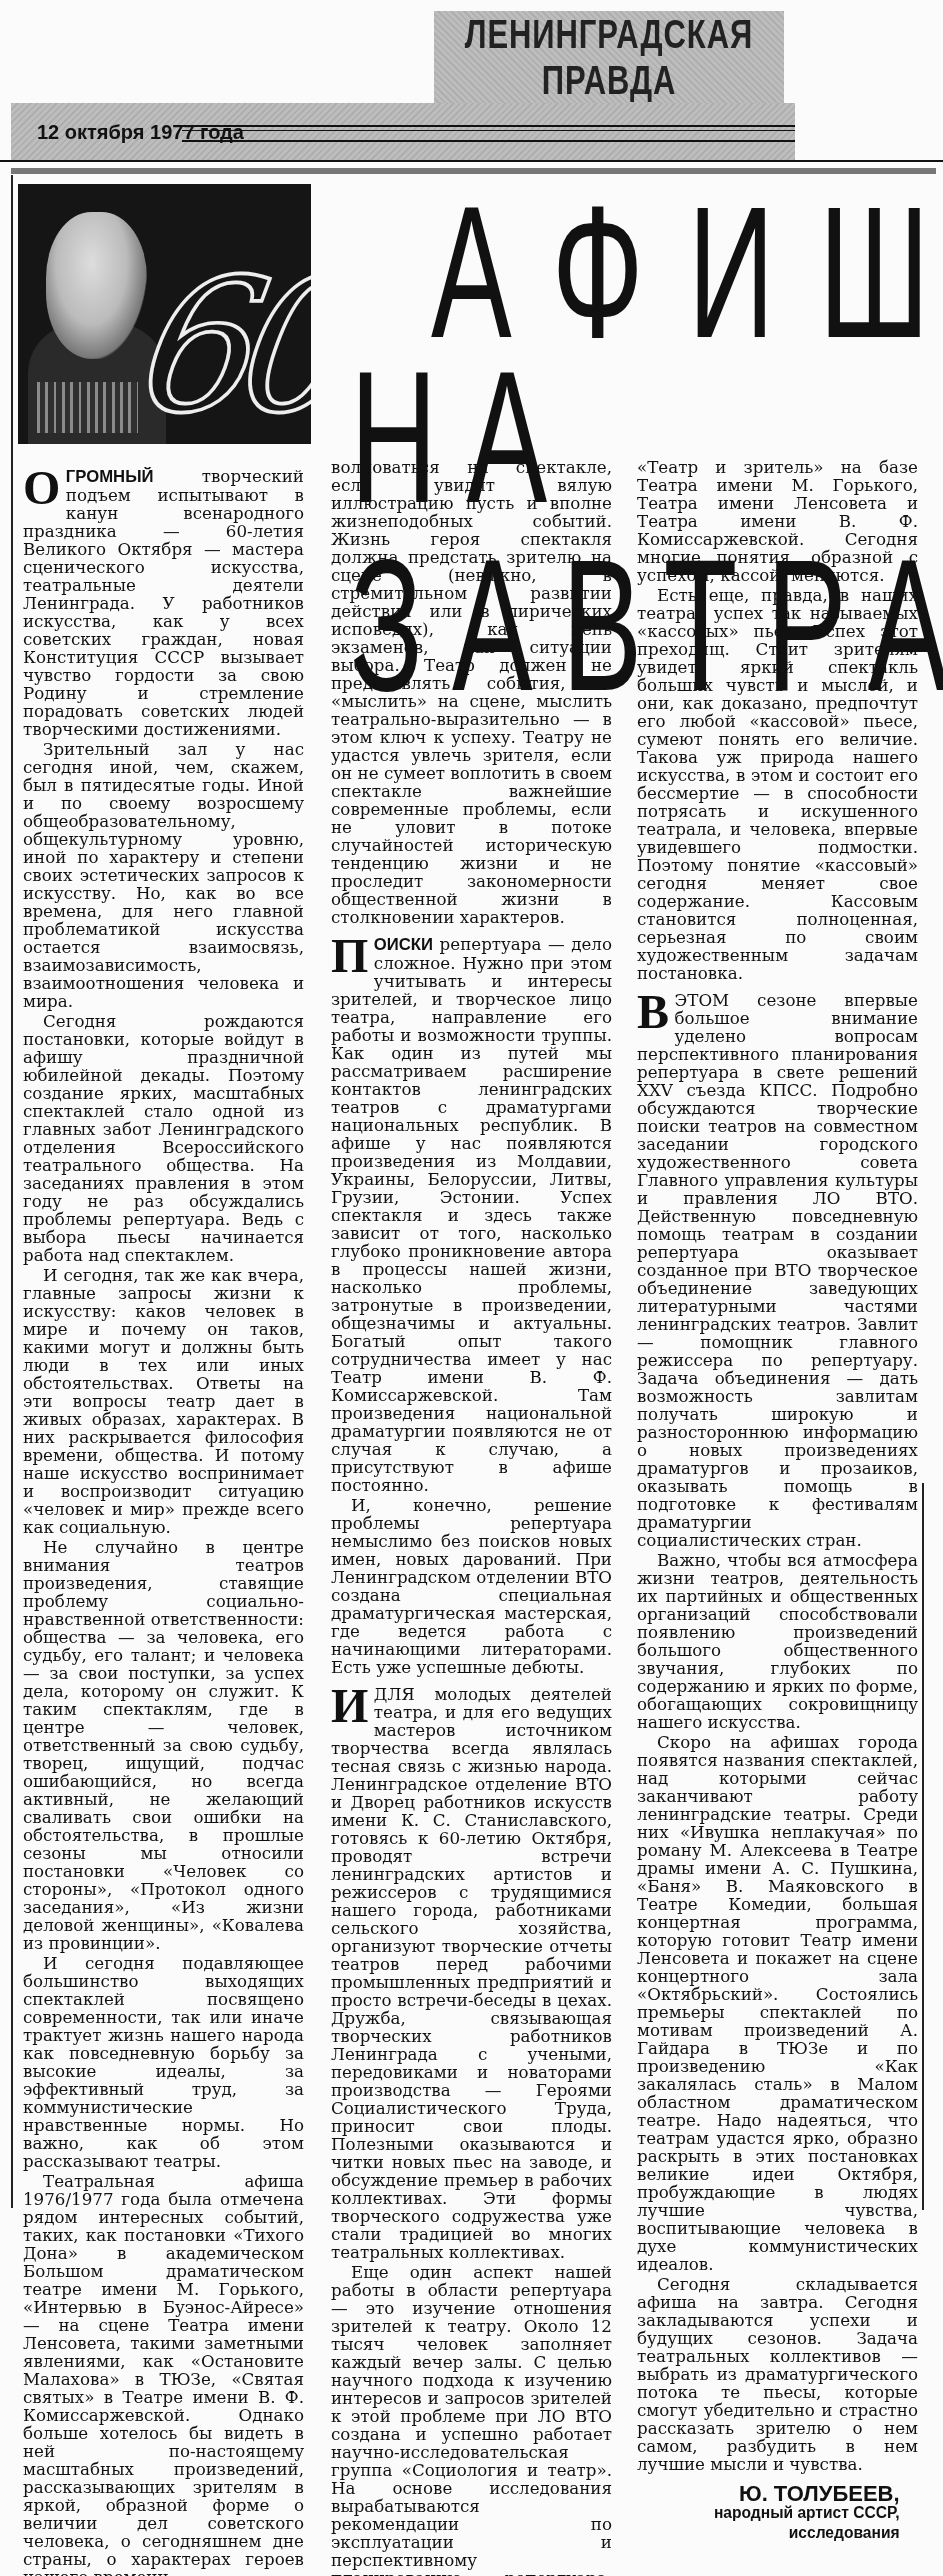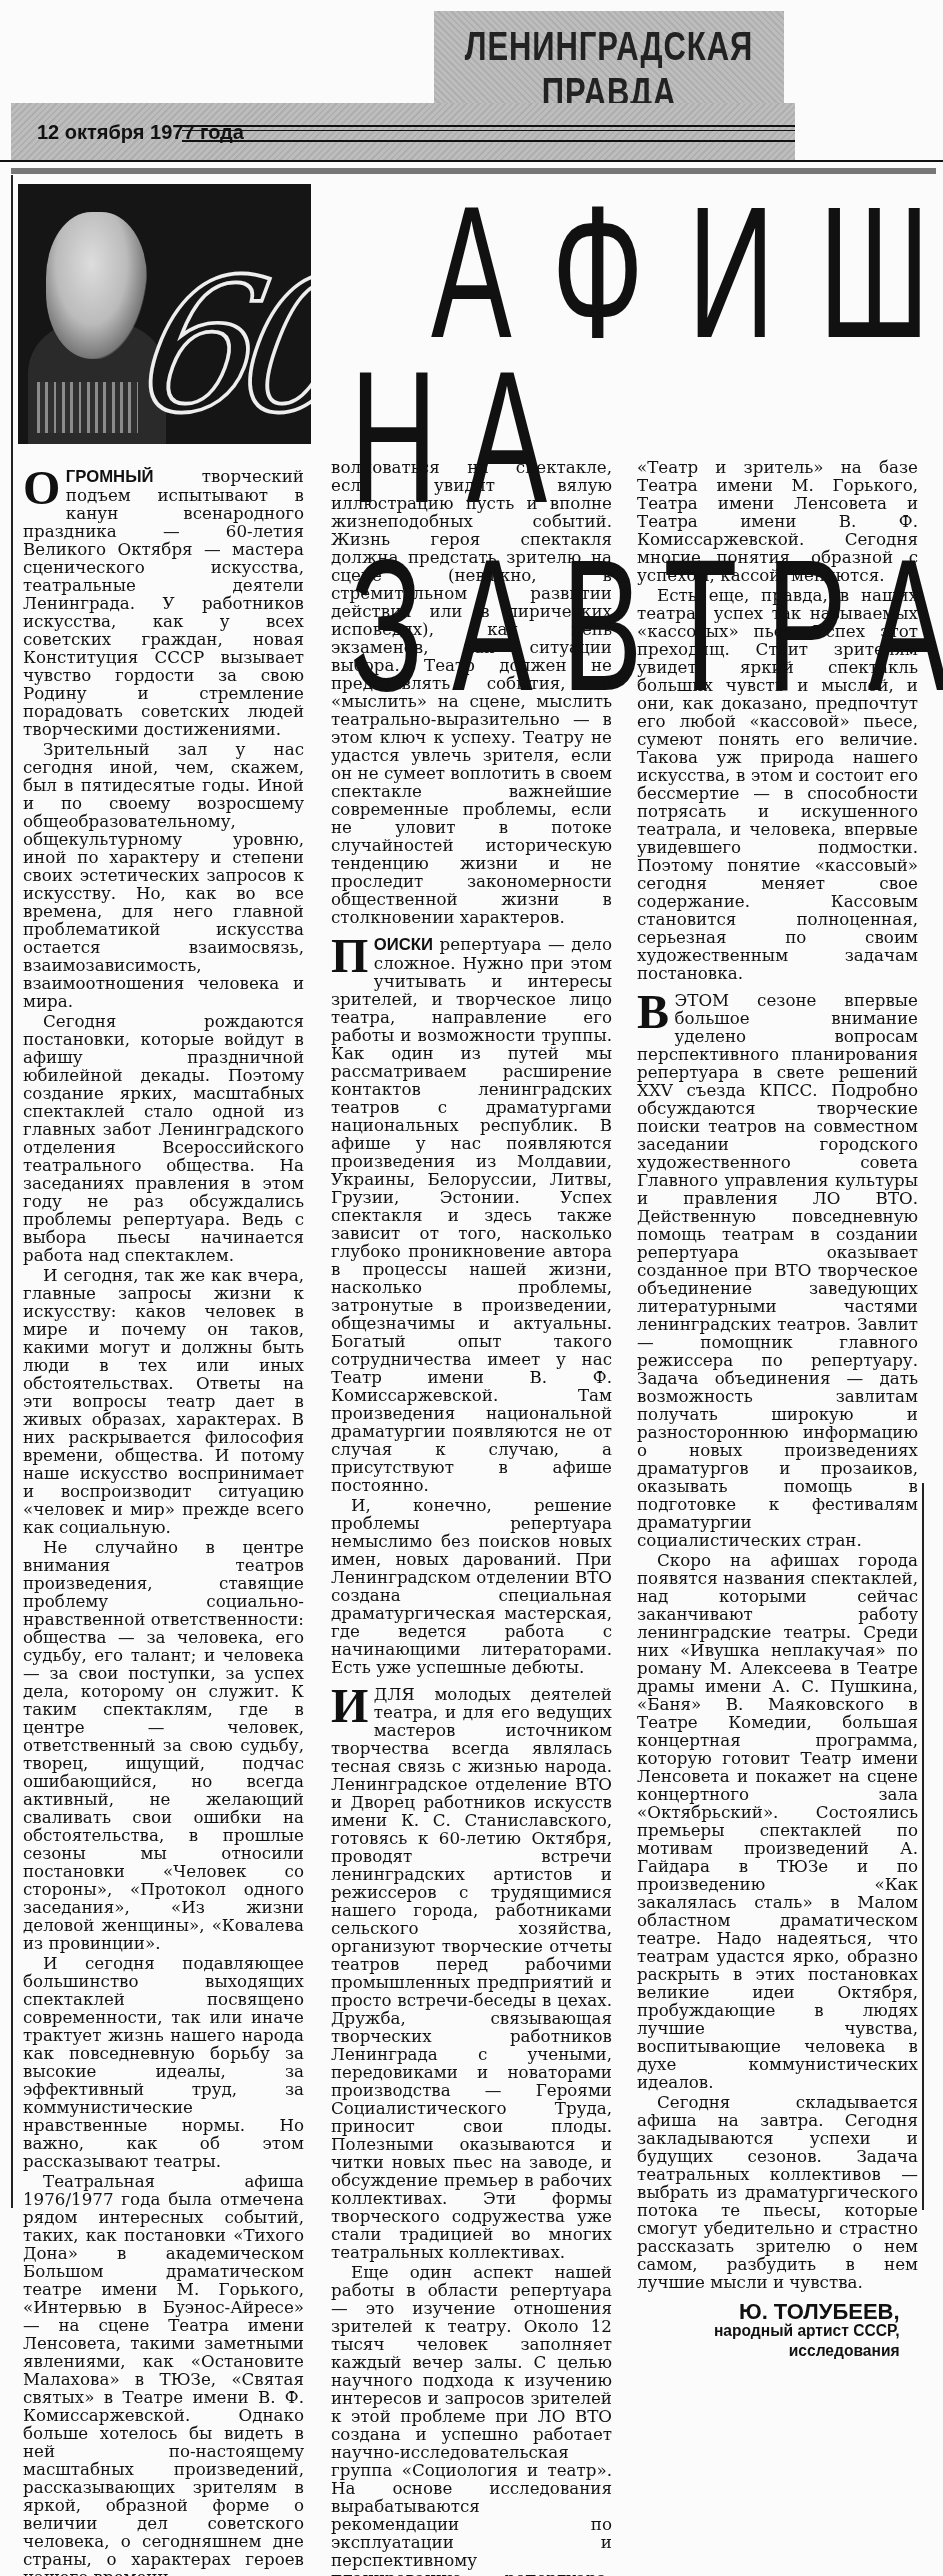--- a/index.html
+++ b/index.html
@@ -4,21 +4,21 @@
 <style>
   html, body { margin: 0; padding: 0; background: #fbfbfb; }
   body {
     width: 943px; height: 2576px; position: relative; overflow: hidden;
     font-family: "DejaVu Serif", serif; color: #111;
   }
   .stamp {
     position: absolute; left: 434px; top: 11px; width: 350px; height: 147px;
     background: #bdbdbd;
     background-image: repeating-linear-gradient(45deg, rgba(0,0,0,0.08) 0 1.8px, transparent 1.8px 4.6px);
-    text-align: center; box-sizing: border-box; padding-top: 23px;
+    text-align: center; box-sizing: border-box; padding-top: 11px;
   }
   .stamp .t1 { font-family: "Liberation Sans", sans-serif; font-weight: bold; font-size: 31px; letter-spacing: 0.9px; color: #222; transform: scaleY(1.3); }
   .stamp .t2 { font-family: "Liberation Sans", sans-serif; font-weight: bold; font-size: 26px; color: #222; margin-top: 13px; transform: scaleY(1.3); }
   .dateband {
     position: absolute; left: 11px; top: 103px; width: 784px; height: 57px;
     background: #bdbdbd;
     background-image: repeating-linear-gradient(-45deg, rgba(0,0,0,0.08) 0 1.8px, transparent 1.8px 4.6px);
   }
   .dateband .date {
     position: absolute; left: 26px; top: 18.4px; font-family: "Liberation Sans", sans-serif;
@@ -99,20 +99,21 @@
     <p style="text-indent: 0px;">волноваться на спектакле, если увидит вялую иллюстрацию пусть и вполне жизнеподобных событий. Жизнь героя спектакля должна предстать зрителю на сцене (неважно, в стремительном развитии действия или в лирических исповедях), как цепь экзаменов, как ситуации выбора. Театр должен не представлять события, а «мыслить» на сцене, мыслить театрально-выразительно — в этом ключ к успеху. Театру не удастся увлечь зрителя, если он не сумеет воплотить в своем спектакле важнейшие современные проблемы, если не уловит в потоке случайностей историческую тенденцию жизни и не проследит закономерности общественной жизни в столкновении характеров.</p>
     <p class="lead"><span class="drop">П</span><span class="caps">ОИСКИ</span><span> репертуара — дело сложное. Нужно при этом учитывать и интересы зрителей, и творческое лицо театра, направление его работы и возможности труппы. Как один из путей мы рассматриваем расширение контактов ленинградских театров с драматургами национальных республик. В афише у нас появляются произведения из Молдавии, Украины, Белоруссии, Литвы, Грузии, Эстонии. Успех спектакля и здесь также зависит от того, насколько глубоко проникновение автора в процессы нашей жизни, насколько проблемы, затронутые в произведении, общезначимы и актуальны. Богатый опыт такого сотрудничества имеет у нас Театр имени В. Ф. Комиссаржевской. Там произведения национальной драматургии появляются не от случая к случаю, а присутствуют в афише постоянно.</span></p>
     <p>И, конечно, решение проблемы репертуара немыслимо без поисков новых имен, новых дарований. При Ленинградском отделении ВТО создана специальная драматургическая мастерская, где ведется работа с начинающими литераторами. Есть уже успешные дебюты.</p>
     <p class="lead"><span class="drop">И</span><span> ДЛЯ молодых деятелей театра, и для его ведущих мастеров источником творчества всегда являлась тесная связь с жизнью народа. Ленинградское отделение ВТО и Дворец работников искусств имени К. С. Станиславского, готовясь к 60-летию Октября, проводят встречи ленинградских артистов и режиссеров с трудящимися нашего города, работниками сельского хозяйства, организуют творческие отчеты театров перед рабочими промышленных предприятий и просто встречи-беседы в цехах. Дружба, связывающая творческих работников Ленинграда с учеными, передовиками и новаторами производства — Героями Социалистического Труда, приносит свои плоды. Полезными оказываются и читки новых пьес на заводе, и обсуждение премьер в рабочих коллективах. Эти формы творческого содружества уже стали традицией во многих театральных коллективах.</span></p>
     <p>Еще один аспект нашей работы в области репертуара — это изучение отношения зрителей к театру. Около 12 тысяч человек заполняет каждый вечер залы. С целью научного подхода к изучению интересов и запросов зрителей к этой проблеме при ЛО ВТО создана и успешно работает научно-исследовательская группа «Социология и театр». На основе исследования вырабатываются рекомендации по эксплуатации и перспективному планированию репертуара. Сейчас начато исследование</p>
   </div>
 <div class="col col3">
 <p style="text-indent: 0px;">«Театр и зритель» на базе Театра имени М. Горького, Театра имени Ленсовета и Театра имени В. Ф. Комиссаржевской. Сегодня многие понятия, образной с успехом, кассой, меняются.</p>
     <p>Есть еще, правда, в наших театрах успех так называемых «кассовых» пьес. Успех этот преходящ. Стоит зрителям увидеть яркий спектакль больших чувств и мыслей, и они, как доказано, предпочтут его любой «кассовой» пьесе, сумеют понять его величие. Такова уж природа нашего искусства, в этом и состоит его бессмертие — в способности потрясать и искушенного театрала, и человека, впервые увидевшего подмостки. Поэтому понятие «кассовый» сегодня меняет свое содержание. Кассовым становится полноценная, серьезная по своим художественным задачам постановка.</p>
     <p class="lead"><span class="drop">В</span><span> ЭТОМ сезоне впервые большое внимание уделено вопросам перспективного планирования репертуара в свете решений XXV съезда КПСС. Подробно обсуждаются творческие поиски театров на совместном заседании городского художественного совета Главного управления культуры и правления ЛО ВТО. Действенную повседневную помощь театрам в создании репертуара оказывает созданное при ВТО творческое объединение заведующих литературными частями ленинградских театров. Завлит — помощник главного режиссера по репертуару. Задача объединения — дать возможность завлитам получать широкую и разностороннюю информацию о новых произведениях драматургов и прозаиков, оказывать помощь в подготовке к фестивалям драматургии социалистических стран.</span></p>
+    <p>Важно, чтобы вся атмосфера жизни театров, деятельность их партийных и общественных организаций способствовали появлению произведений большого общественного звучания, глубоких по содержанию и ярких по форме, обогащающих сокровищницу нашего искусства.</p>
     <p>Скоро на афишах города появятся названия спектаклей, над которыми сейчас заканчивают работу ленинградские театры. Среди них «Ивушка неплакучая» по роману М. Алексеева в Театре драмы имени А. С. Пушкина, «Баня» В. Маяковского в Театре Комедии, большая концертная программа, которую готовит Театр имени Ленсовета и покажет на сцене концертного зала «Октябрьский». Состоялись премьеры спектаклей по мотивам произведений А. Гайдара в ТЮЗе и по произведению «Как закалялась сталь» в Малом областном драматическом театре. Надо надеяться, что театрам удастся ярко, образно раскрыть в этих постановках великие идеи Октября, пробуждающие в людях лучшие чувства, воспитывающие человека в духе коммунистических идеалов.</p>
     <p>Сегодня складывается афиша на завтра. Сегодня закладываются успехи и будущих сезонов. Задача театральных коллективов — выбрать из драматургического потока те пьесы, которые смогут убедительно и страстно рассказать зрителю о нем самом, разбудить в нем лучшие мысли и чувства.</p>
   <div class="signature">
     <div class="name">Ю. ТОЛУБЕЕВ,</div>
     <div>народный артист СССР,</div>
     <div>исследования</div>
 
   </div>
 </div>
 <div class="vrule-right"></div>

